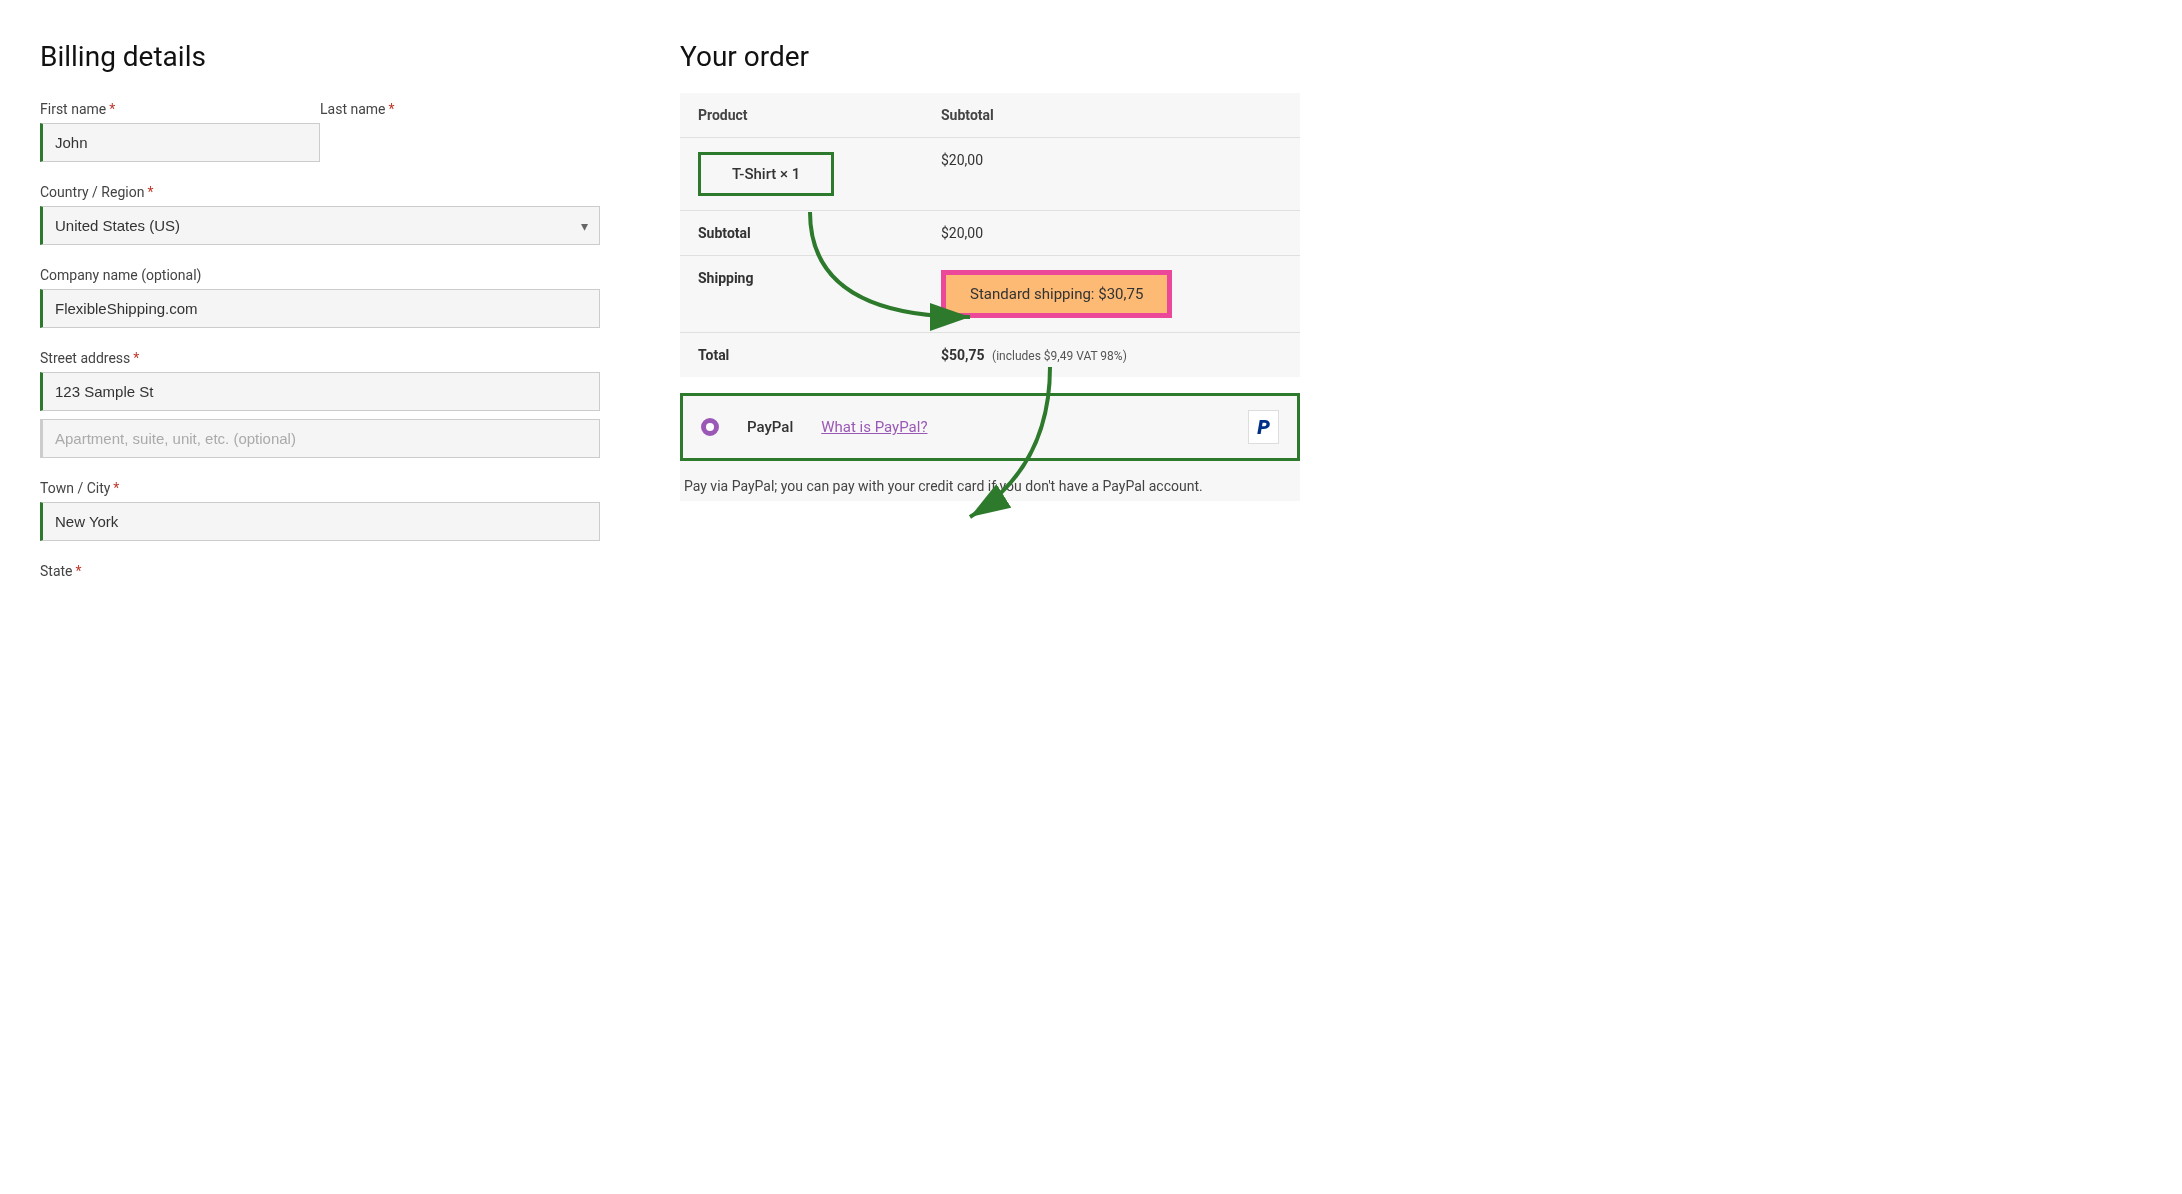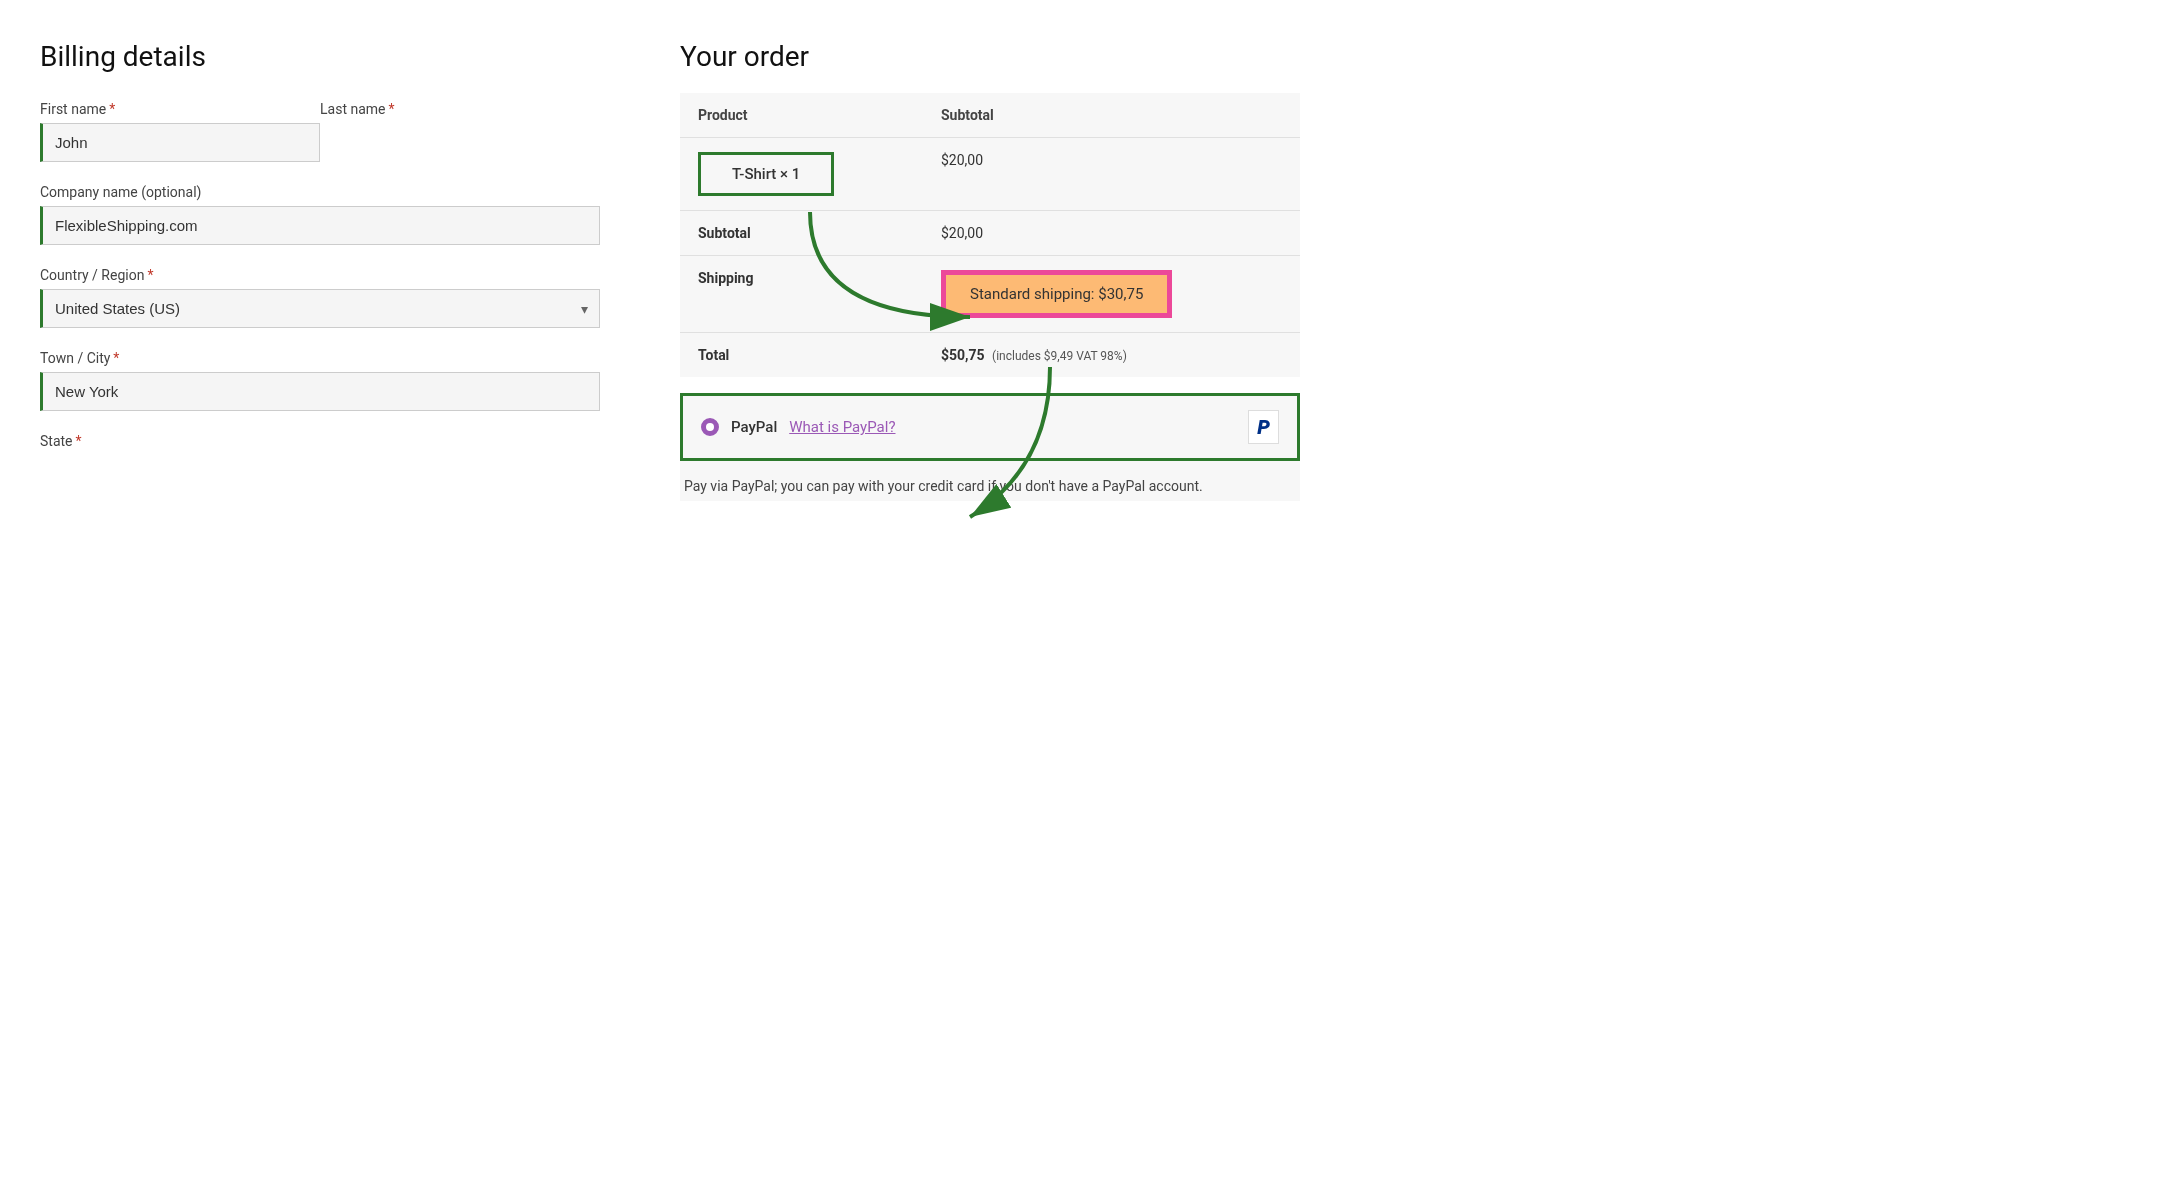--- a/index.html
+++ b/index.html
@@ -149,21 +149,21 @@
     .payment-section {
       margin-top: 16px;
       background: #f7f7f7;
       padding: 0;
     }
     .payment-row {
       border: 3px solid #2d7a2d;
       padding: 14px 18px;
       display: flex;
       align-items: center;
-      gap: 12px;
+      gap: 28px;
       background: #f7f7f7;
     }
     .radio-circle {
       width: 18px;
       height: 18px;
       border-radius: 50%;
       border: 2px solid #9b59b6;
       background: #9b59b6;
       display: flex;
       align-items: center;
@@ -238,40 +238,47 @@
         <label>
           <span>First name</span><span class="required">*</span>
         </label>
         <input type="text" value="John" style="">
       </div>
       <div class="field-group">
         <label>
           <span>Last name</span><span class="required">*</span>
         </label>
       </div>
-    </div>
-
-    <div class="field-group">
-      <label>Company name (optional)</label>
-      <input type="text" value="FlexibleShipping.com" style="">
     </div>
 
     <div class="field-group">
       <label>
         <span>Country / Region</span><span class="required">*</span>
       </label>
       <div class="select-wrapper">
         <select>
           <option>United States (US)</option>
           <option>Canada</option>
           <option>United Kingdom (UK)</option>
         </select>
       </div>
     </div>
 
+    <div class="field-group">
+      <label>Company name (optional)</label>
+      <input type="text" value="FlexibleShipping.com" style="">
+    </div>
+
+    <div class="field-group">
+      <label>
+        <span>Street address</span><span class="required">*</span>
+      </label>
+      <input type="text" value="123 Sample St" style="margin-bottom: 8px;">
+      <input type="text" placeholder="Apartment, suite, unit, etc. (optional)" value="" style="background: rgb(245, 245, 245); border-left-color: rgb(204, 204, 204);">
+    </div>
 
     <div class="field-group">
       <label>
         <span>Town / City</span><span class="required">*</span>
       </label>
       <input type="text" value="New York" style="">
     </div>
 
     <div class="field-group">
       <label>

